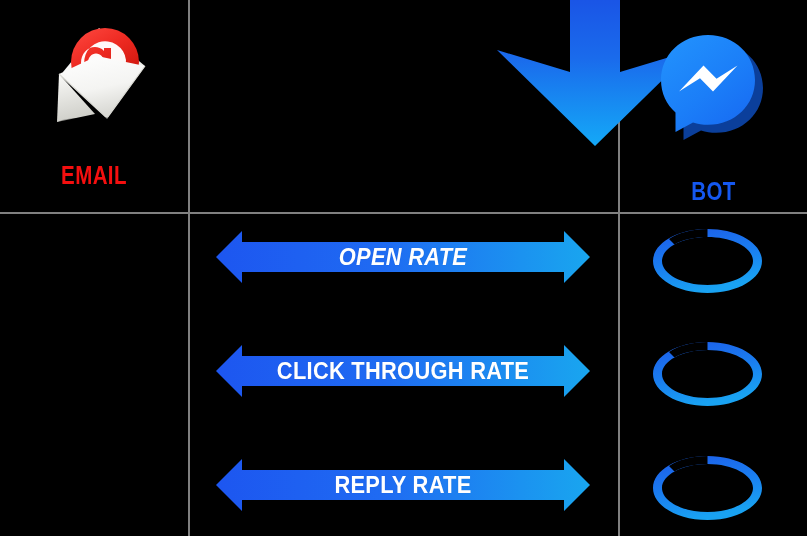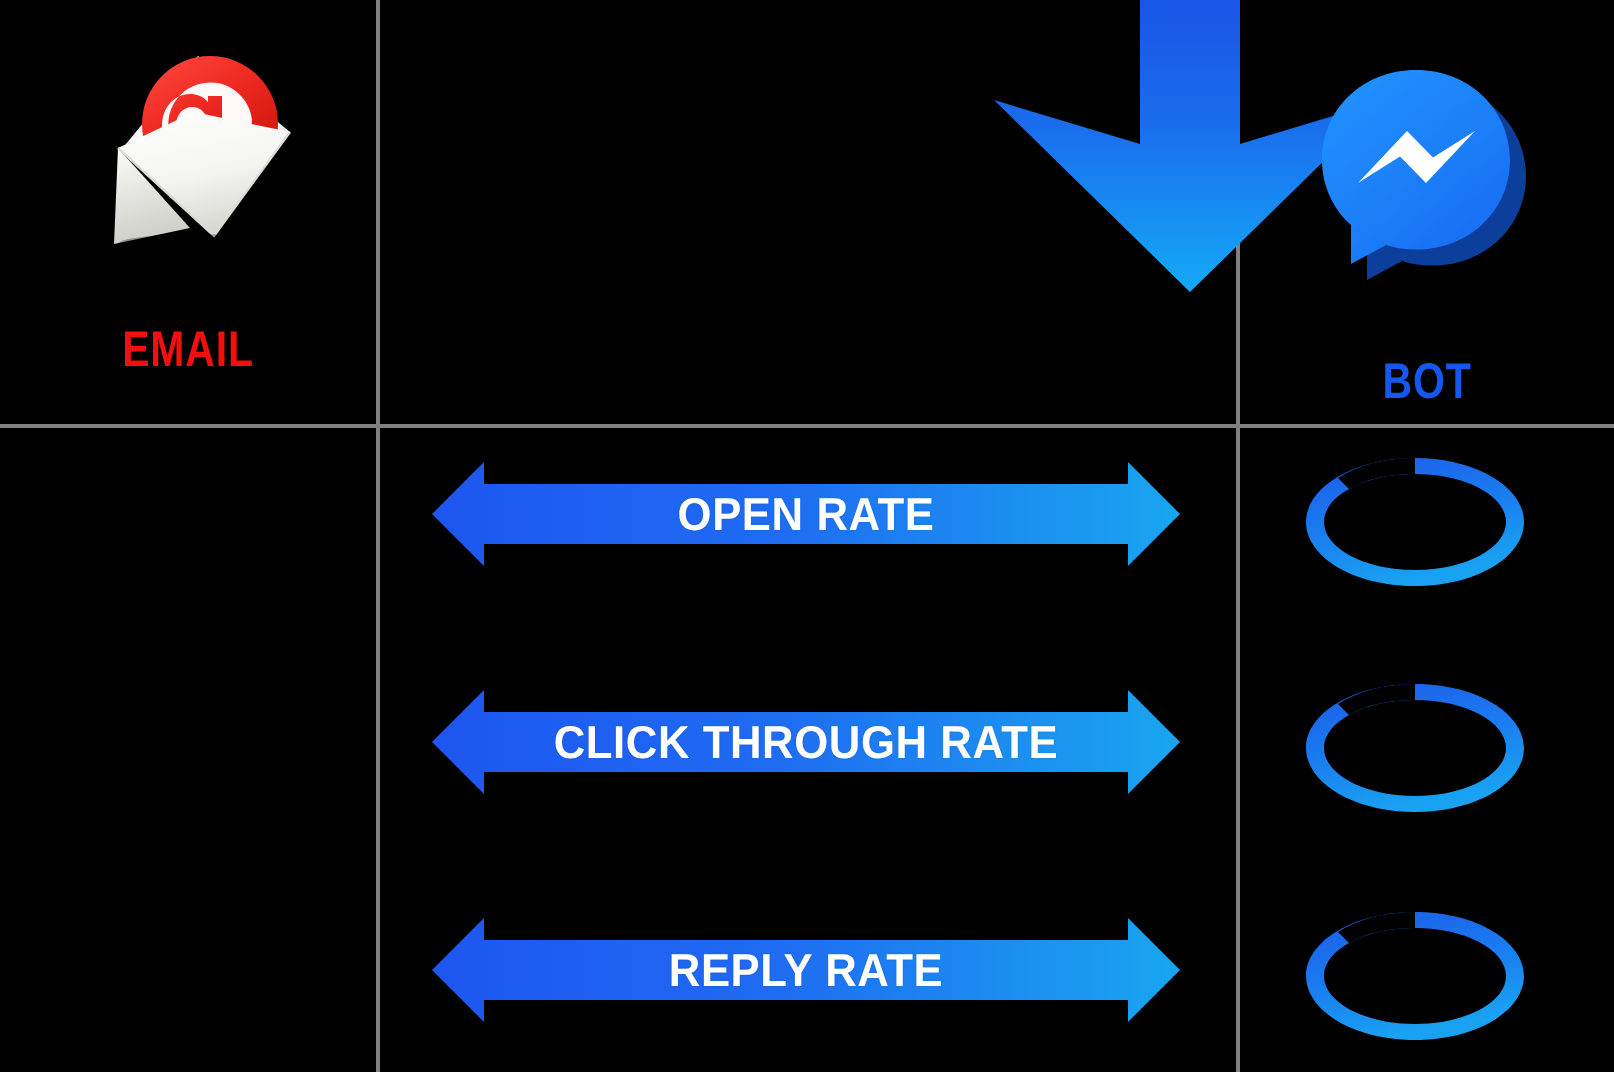--- a/index.html
+++ b/index.html
@@ -113,21 +113,21 @@
     color: #ffffff;
     font-family: "Liberation Sans", sans-serif;
     font-weight: bold;
     font-size: 23px;
     letter-spacing: 0.3px;
     transform: scaleX(0.95);
     white-space: nowrap;
     text-shadow: 0 0 1px rgba(0,0,0,0.15);
   }
 
-  .banner.r0 { top: 222px; }
+  .banner.r0 { top: 222px; font-style: italic; }
   .banner.r1 { top: 336px; }
   .banner.r2 { top: 450px; }
 
   
   .ring {
     position: absolute;
     left: 645px;
     width: 125px;
     height: 80px;
   }

